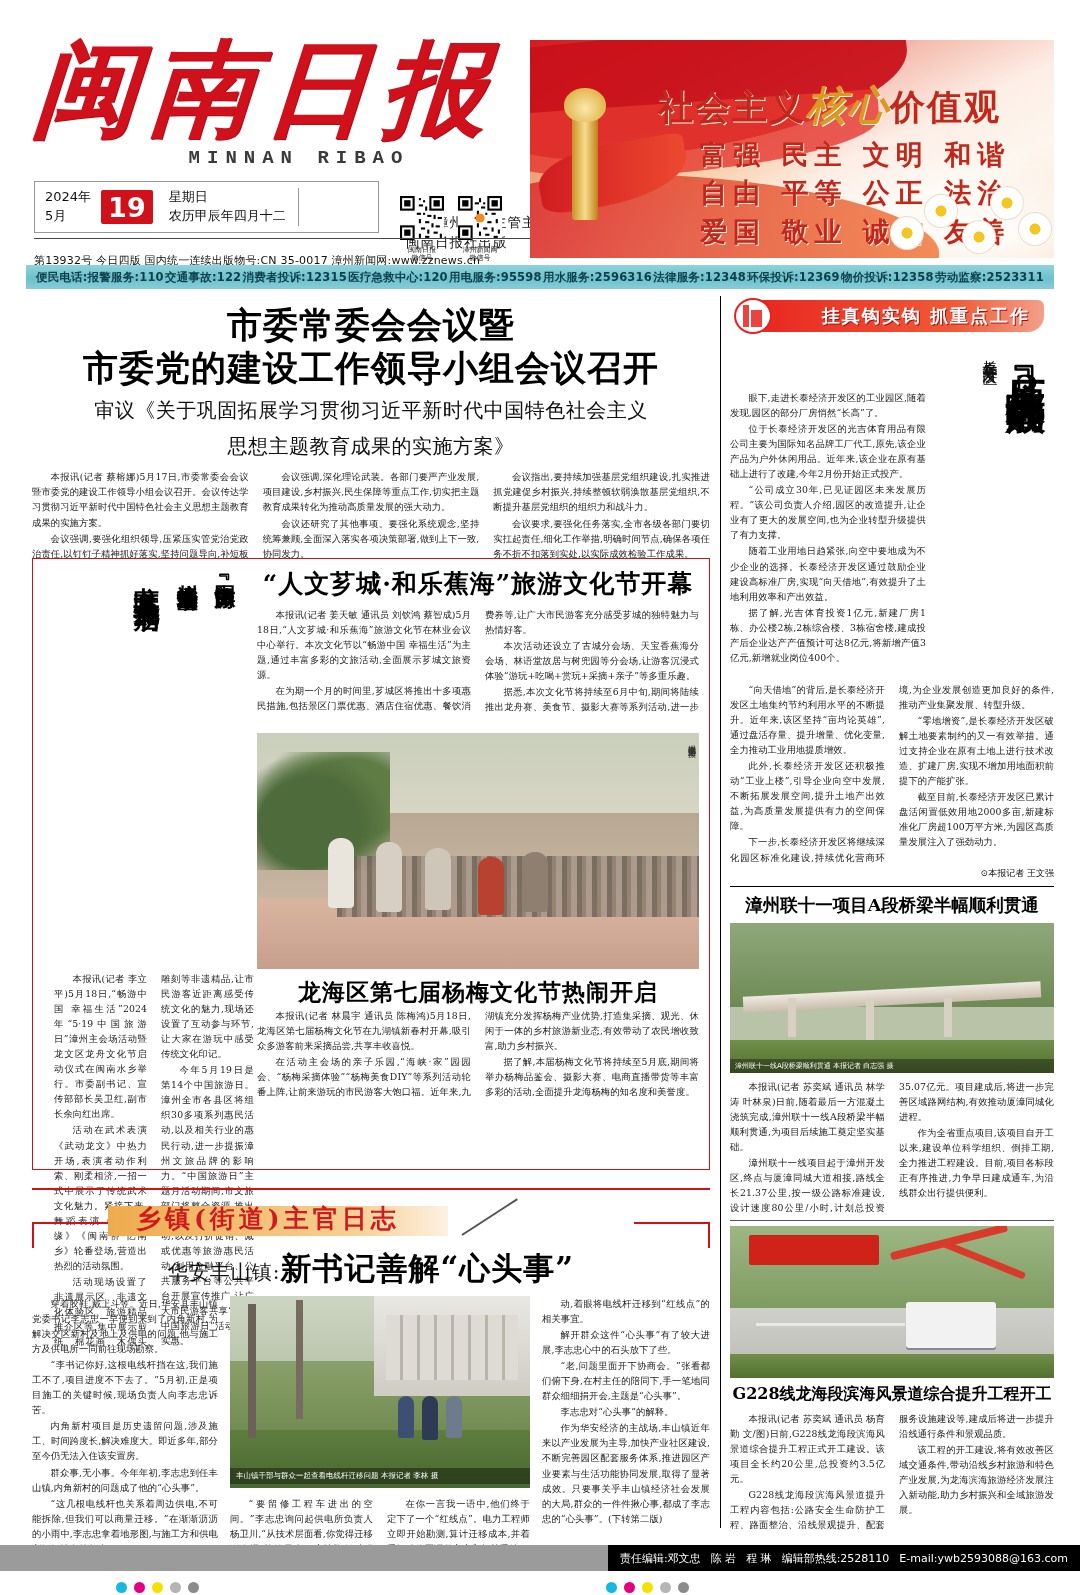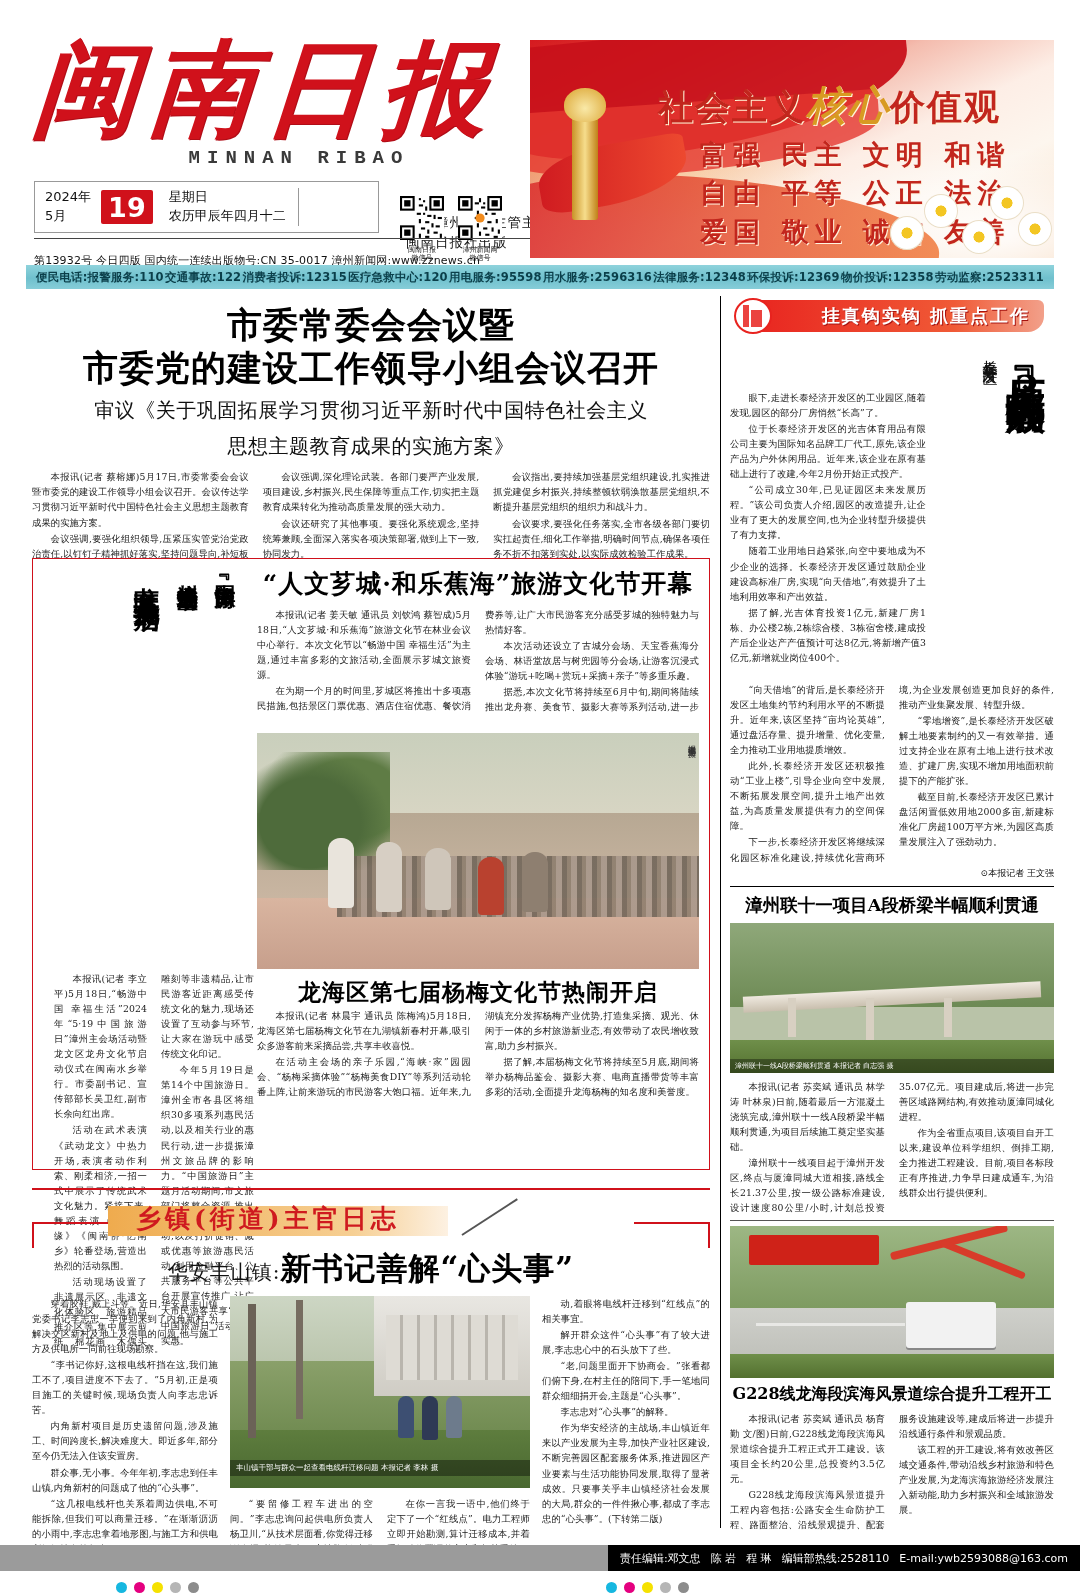--- a/index.html
+++ b/index.html
@@ -536,21 +536,21 @@
             <div class="sky" style="background:linear-gradient(180deg,#cdd6c4,#b9c4ab)"></div>
             <div class="mid" style="background:linear-gradient(180deg,#8aa06a,#6f8a50)"></div>
             <div class="ground" style="background:linear-gradient(180deg,#5e7d3e,#496830)"></div>
             <div style="position:absolute; left:6%; top:4%; width:8px; height:70%; background:#6b6257"></div>
             <div style="position:absolute; left:22%; top:2%; width:7px; height:62%; background:#766c60"></div>
             <div style="position:absolute; left:48%; top:0; right:0; height:52%; background:linear-gradient(180deg,#e9e7e2,#cfccc4)"></div>
             <div style="position:absolute; left:52%; top:10%; width:44%; height:34%; background:repeating-linear-gradient(90deg,#dedbd4 0 14px,#b9b5ad 14px 17px)"></div>
             <div class="person" style="left:56%; bottom:26%; width:16px; height:42px; background:#3d4f72"></div>
             <div class="person" style="left:64%; bottom:25%; width:16px; height:44px; background:#2f3a55"></div>
             <div class="person" style="left:72%; bottom:26%; width:16px; height:42px; background:#6d7b8c"></div>
-            <div style="position:absolute; left:0; bottom:12px; right:0; height:16px; background:rgba(0,0,0,.38); color:#fff; font-size:7.5px; display:flex; align-items:center; justify-content:space-between; padding:0 6px;">
+            <div style="position:absolute; left:0; bottom:4px; right:0; height:16px; background:rgba(0,0,0,.38); color:#fff; font-size:7.5px; display:flex; align-items:center; justify-content:space-between; padding:0 6px;">
               <span>丰山镇干部与群众一起查看电线杆迁移问题   本报记者 李林 摄</span>
             </div>
           </div>
           <div class="ntext cols2" style="margin-top:8px">
             <p>“要留修工程车进出的空间。”李志忠询问起供电所负责人杨卫川,“从技术层面看,你觉得迁移到多远,能够最大程度地降低对群众出行的影响?”</p>
             <p>在你一言我一语中,他们终于定下了一个“红线点”。电力工程师立即开始勘测,算计迁移成本,并着手挪动位置调整方案和相关手续。</p>
           </div>
         </div>
 
         <div class="ntext" style="width:168px">

